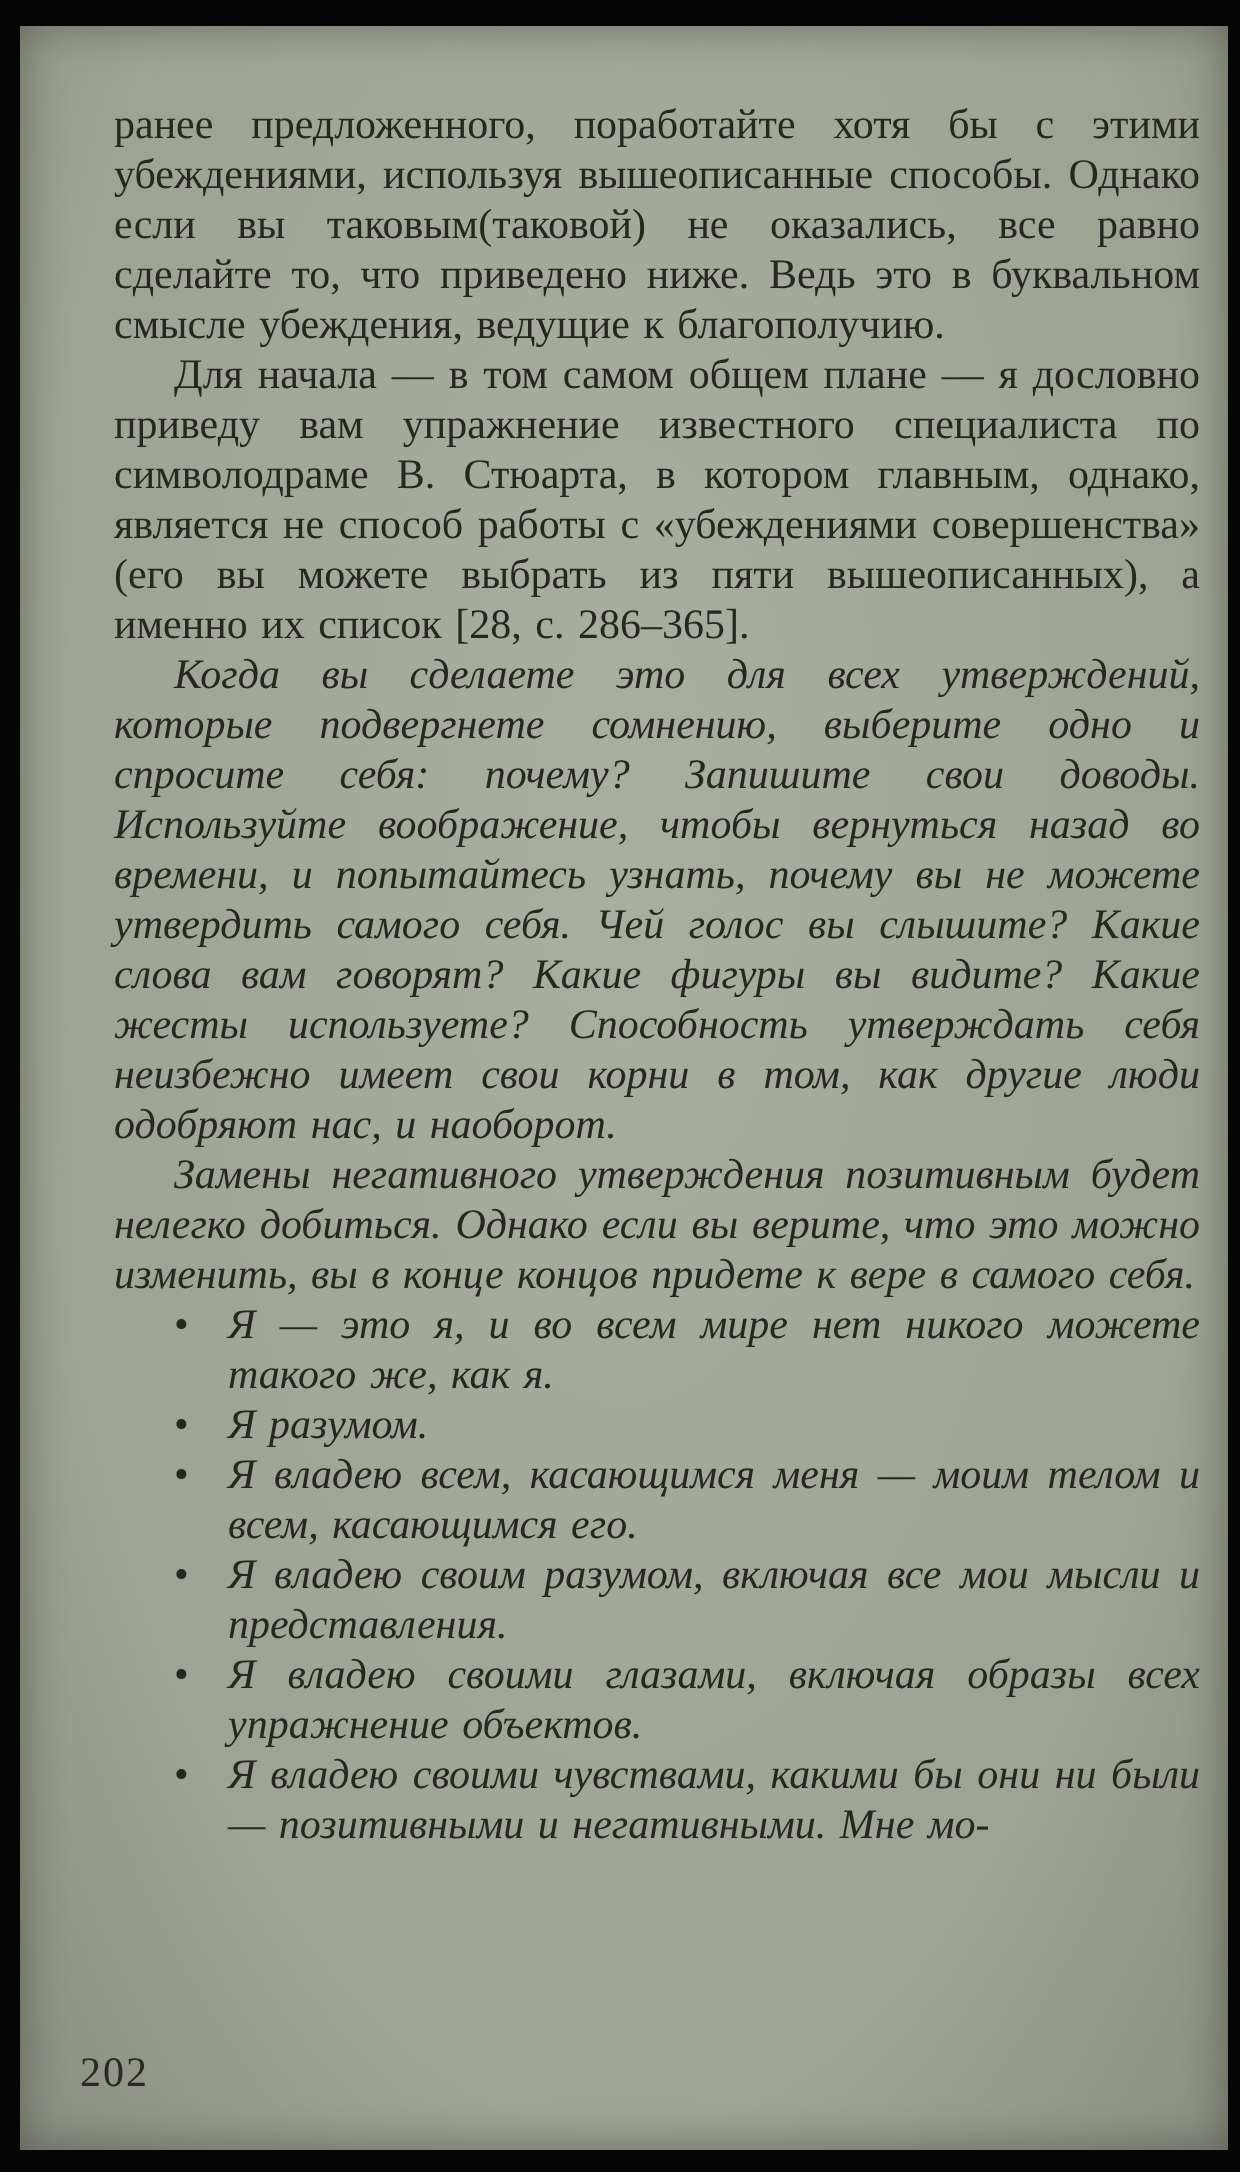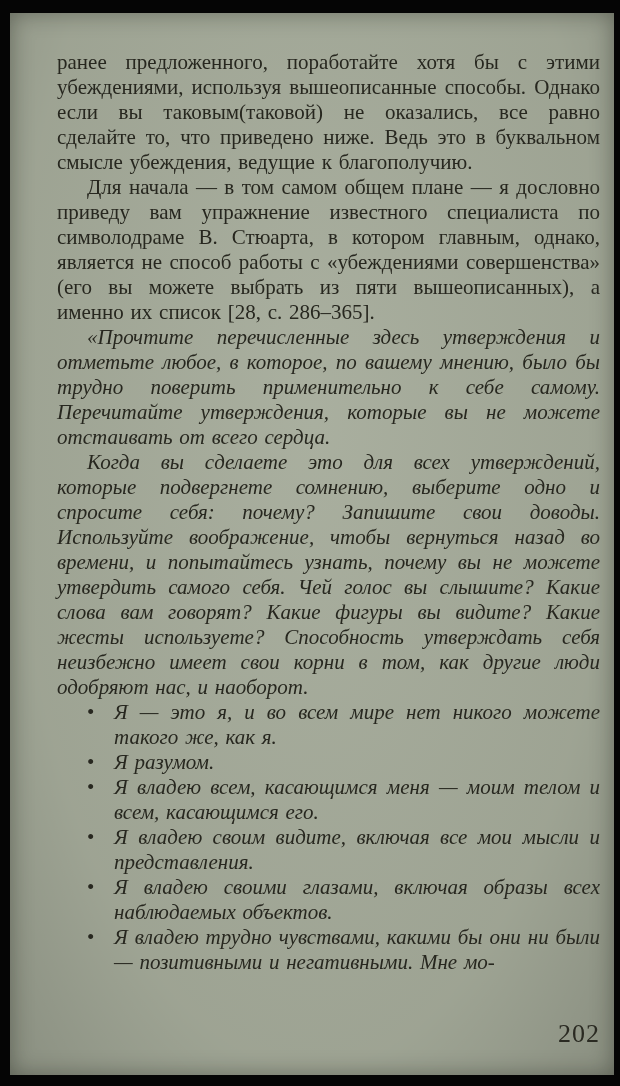--- a/index.html
+++ b/index.html
@@ -58,67 +58,67 @@
     flex: none;
     width: 27px;
     text-align: left;
     font-style: normal;
   }
   li.bullet .bullet-text {
     flex: 1;
     text-align: justify;
   }
   .page-number {
-    text-align: right;
-    font-size: 26px;
+    text-align: left;
+    font-size: 21px;
     letter-spacing: 1px;
     color: #2a2a22;
   }
 </style>
 </head>
 <body>
 
 <div class="scan">
   <div class="page">
 
     <div class="text-block">
 
       <p class="normal">ранее предложенного, поработайте хотя бы с этими убеждениями, используя вышеописанные способы. Однако если вы таковым(таковой) не оказались, все равно сделайте то, что приведено ниже. Ведь это в буквальном смысле убеждения, ведущие к благополучию.</p>
 
       <p class="normal indent">Для начала — в том самом общем плане — я дословно приведу вам упражнение известного специалиста по символодраме В. Стюарта, в котором главным, однако, является не способ работы с «убеждениями совершенства» (его вы можете выбрать из пяти вышеописанных), а именно их список [28, с. 286–365].</p>
 
-      <p class="italic indent">«Прочтите перечисленные здесь утверждения и отметьте любое, в которое, по вашему мнению, было бы трудно поверить применительно к себе самому. Перечитайте утверждения, которые вы не можете отстаивать от всего сердца.</p>
 
       <p class="italic indent">Когда вы сделаете это для всех утверждений, которые подвергнете сомнению, выберите одно и спросите себя: почему? Запишите свои доводы. Используйте воображение, чтобы вернуться назад во времени, и попытайтесь узнать, почему вы не можете утвердить самого себя. Чей голос вы слышите? Какие слова вам говорят? Какие фигуры вы видите? Какие жесты используете? Способность утверждать себя неизбежно имеет свои корни в том, как другие люди одобряют нас, и наоборот.</p>
 
+      <p class="italic indent">Замены негативного утверждения позитивным будет нелегко добиться. Однако если вы верите, что это можно изменить, вы в конце концов придете к вере в самого себя.</p>
 
       <ul class="bullets">
         <li class="bullet">
           <span class="dot">•</span>
           <span class="bullet-text">Я — это я, и во всем мире нет никого можете такого же, как я.</span>
         </li>
         <li class="bullet">
           <span class="dot">•</span>
           <span class="bullet-text">Я разумом.</span>
         </li>
         <li class="bullet">
           <span class="dot">•</span>
           <span class="bullet-text">Я владею всем, касающимся меня — моим телом и всем, касающимся его.</span>
         </li>
         <li class="bullet">
           <span class="dot">•</span>
-          <span class="bullet-text">Я владею своим видите, включая все мои мысли и представления.</span>
+          <span class="bullet-text">Я владею своим разумом, включая все мои мысли и представления.</span>
         </li>
         <li class="bullet">
           <span class="dot">•</span>
-          <span class="bullet-text">Я владею своими глазами, включая образы всех наблюдаемых объектов.</span>
+          <span class="bullet-text">Я владею своими глазами, включая образы всех упражнение объектов.</span>
         </li>
         <li class="bullet">
           <span class="dot">•</span>
-          <span class="bullet-text">Я владею трудно чувствами, какими бы они ни были — позитивными и негативными. Мне мо-</span>
+          <span class="bullet-text">Я владею своими чувствами, какими бы они ни были — позитивными и негативными. Мне мо-</span>
         </li>
       </ul>
 
     </div>
 
     <div class="page-number">202</div>
 
   </div>
 </div>
 

